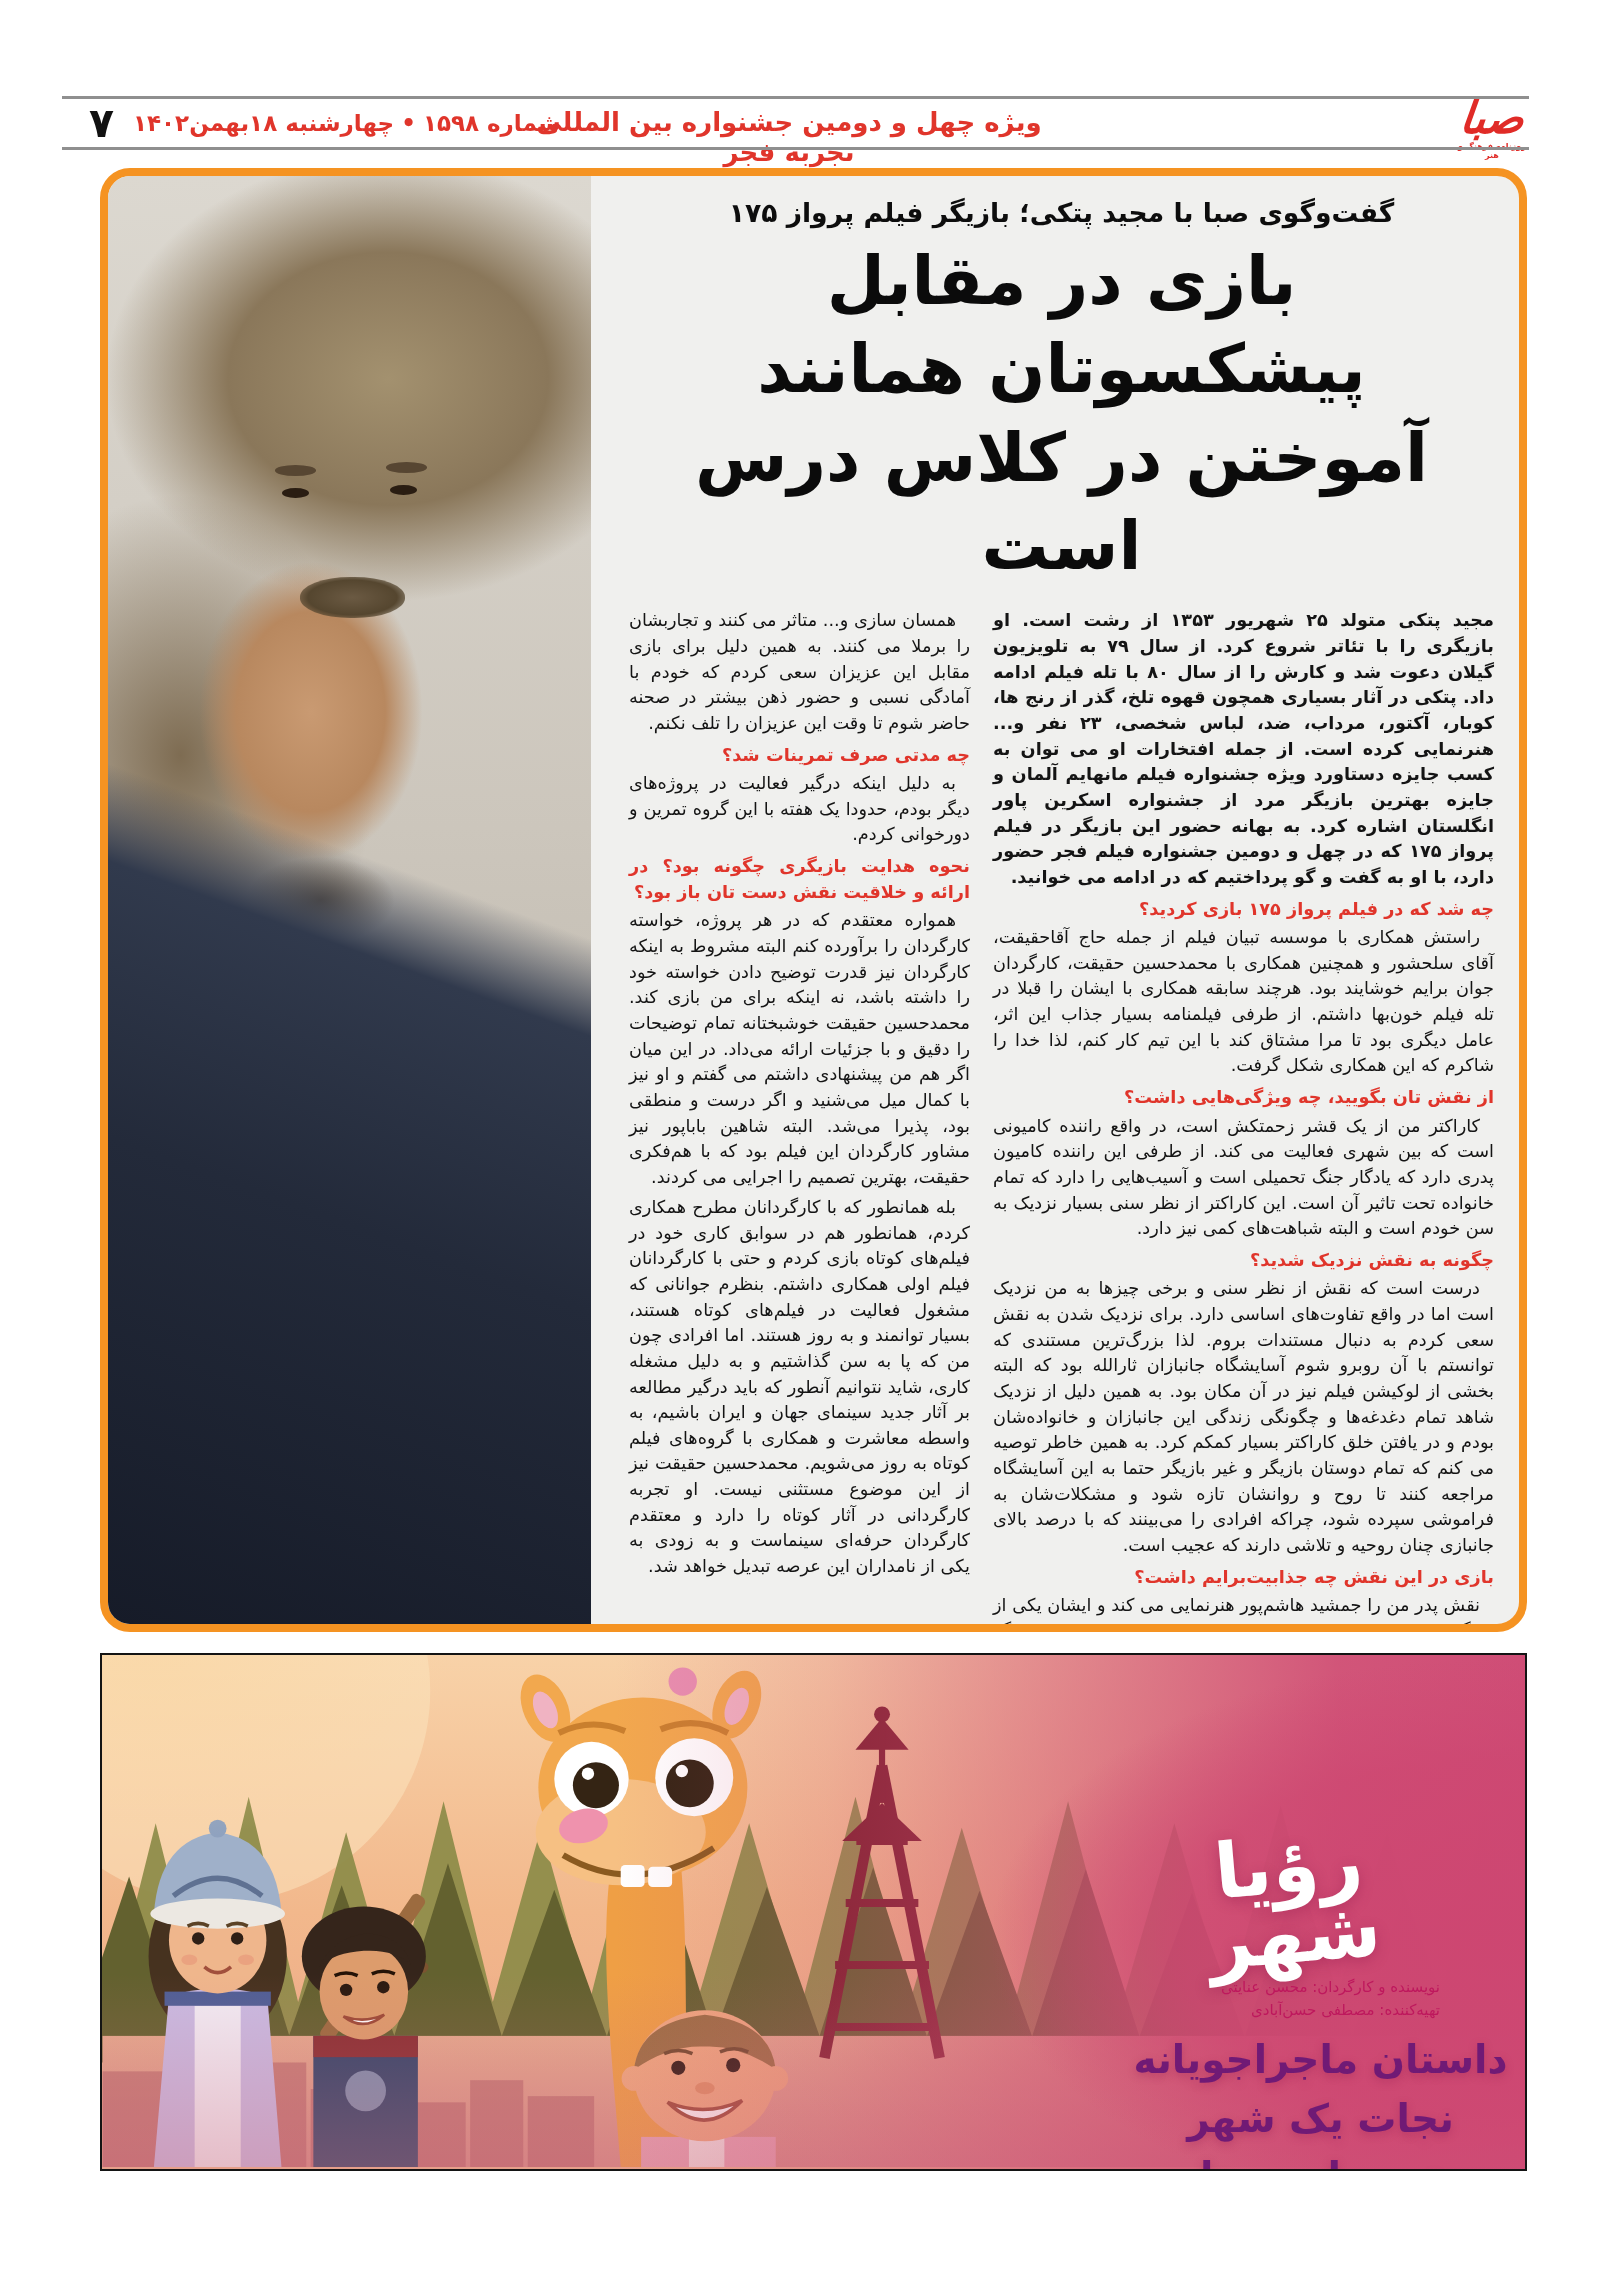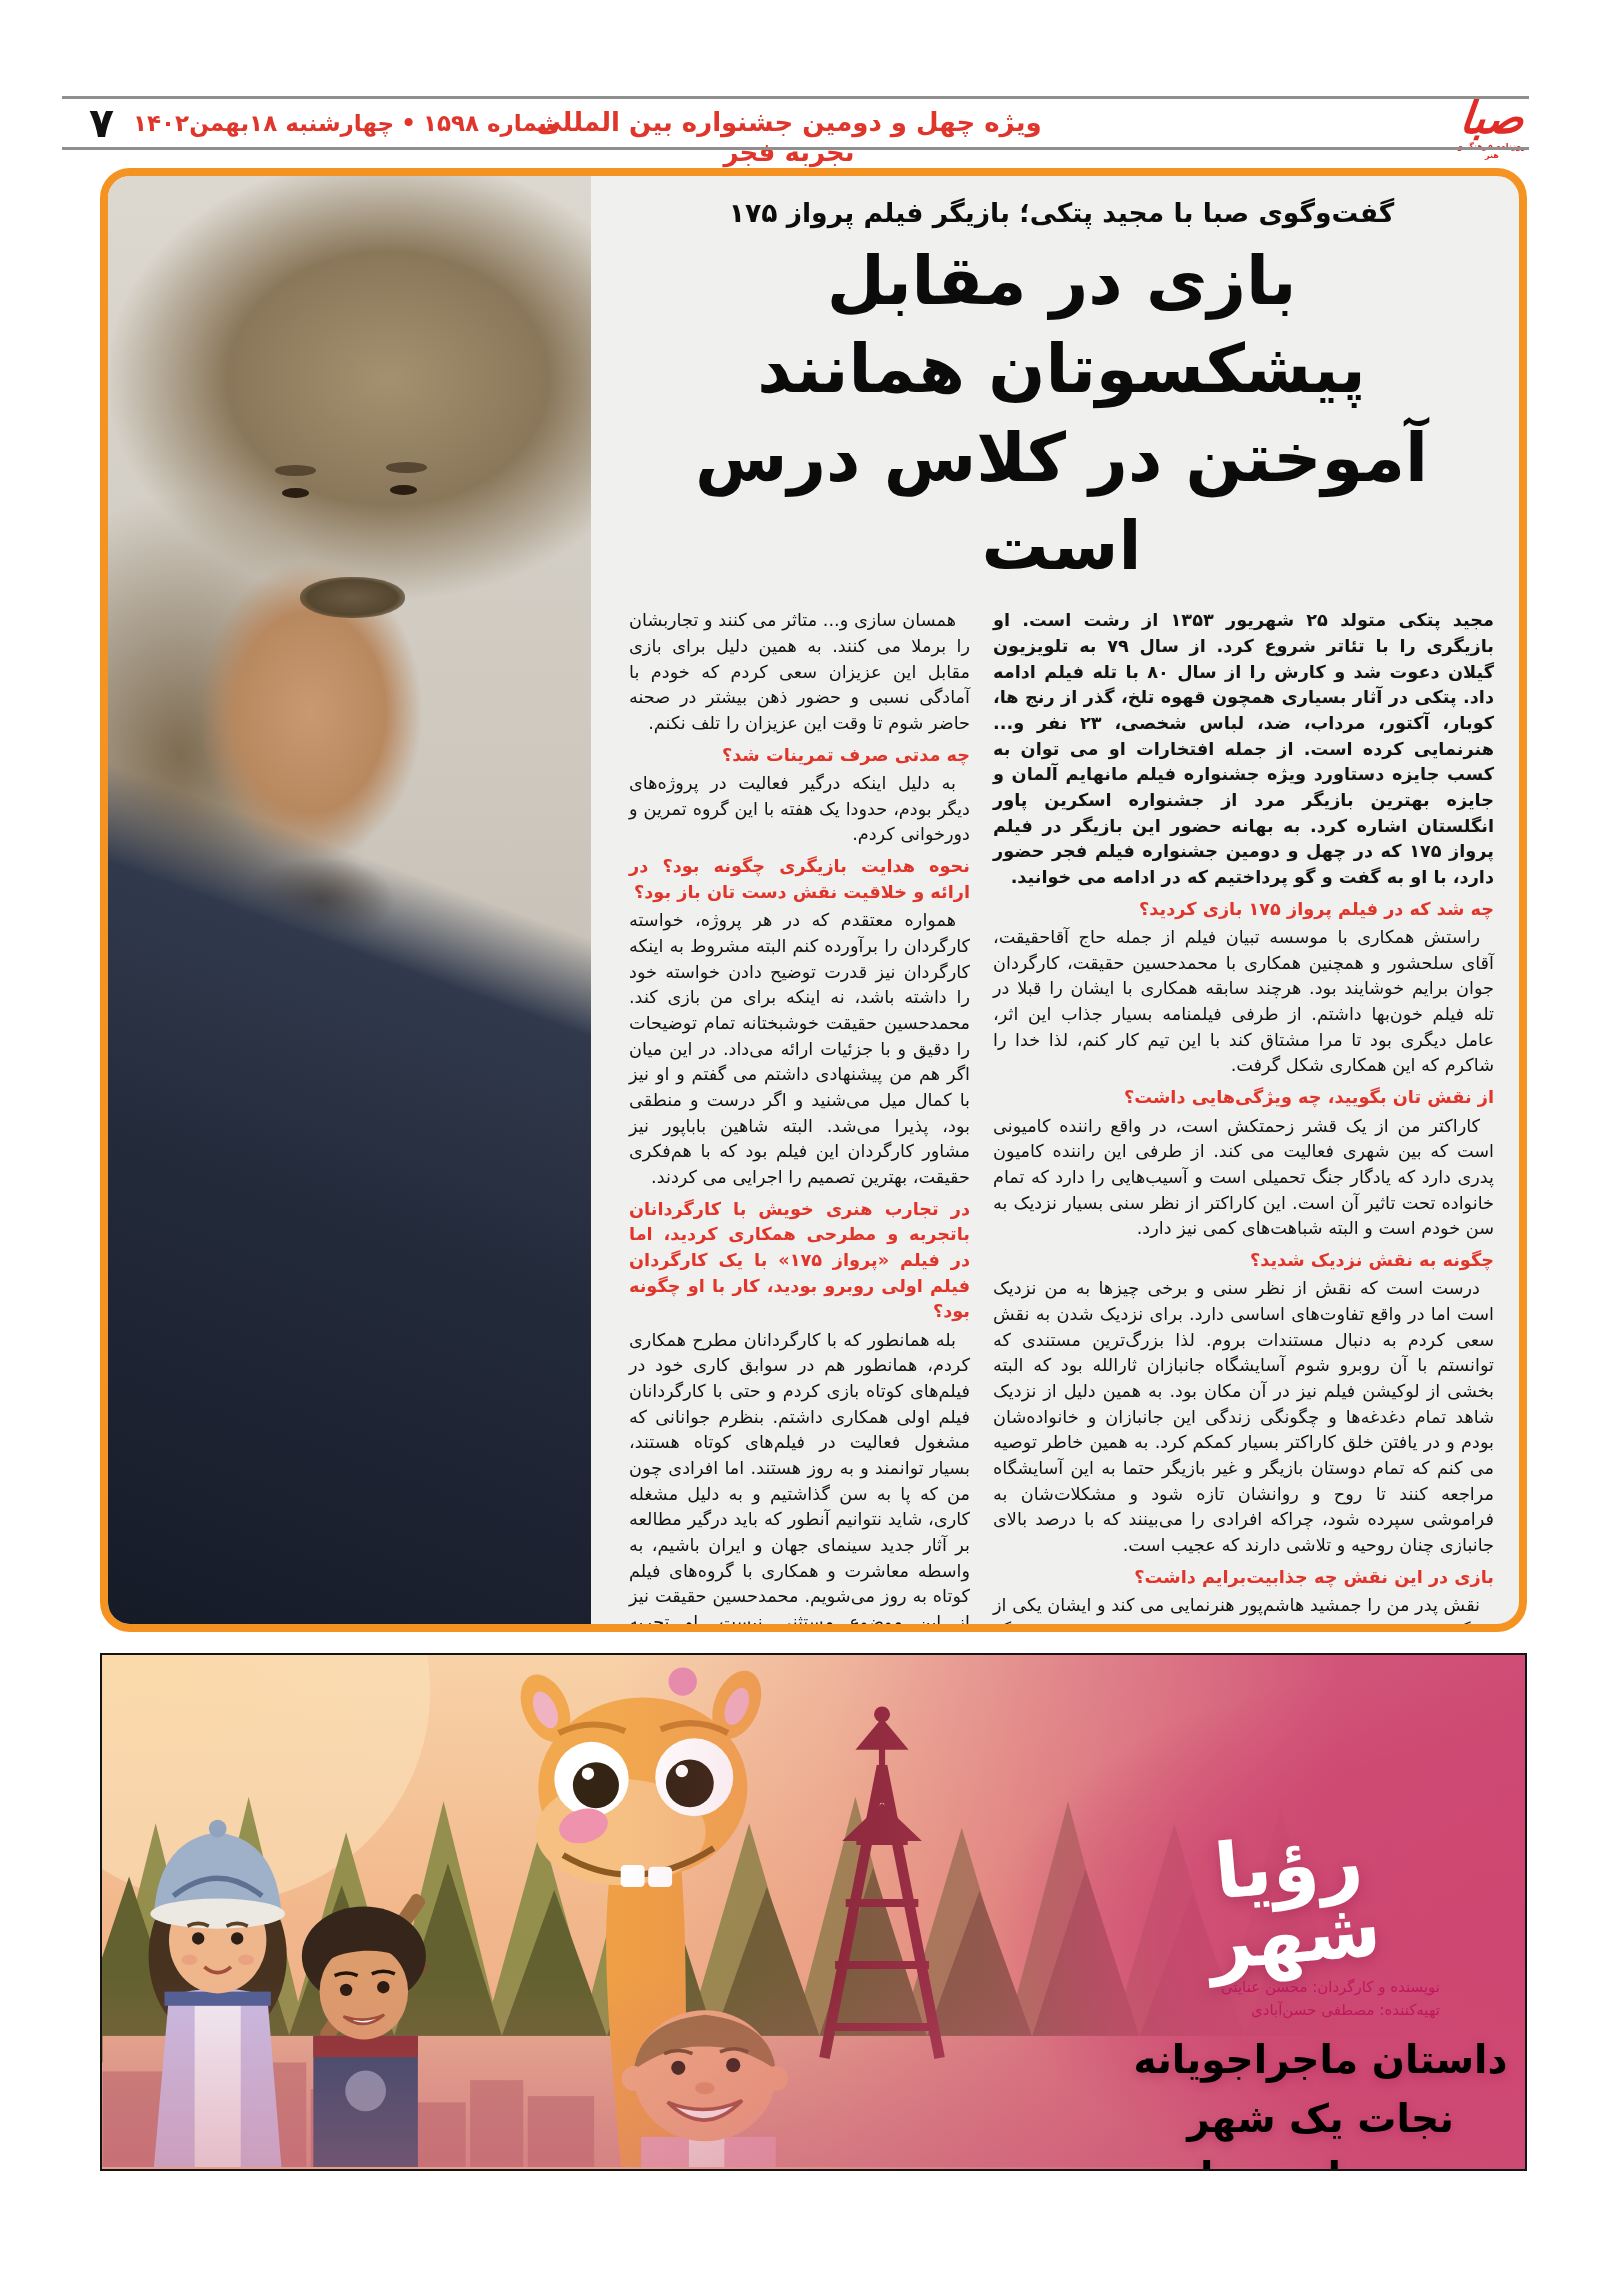--- a/index.html
+++ b/index.html
@@ -60,21 +60,21 @@
     background:
       radial-gradient(ellipse 674px 381px at 97% 55%, rgba(205,70,113,.95) 0%, rgba(205,70,113,.7) 46%, rgba(205,70,113,0) 73%),
       linear-gradient(270deg, #cf4d76 0%, rgba(207,77,118,.94) 13%, rgba(207,77,118,.55) 33%, rgba(207,77,118,.2) 49%, rgba(207,77,118,0) 64%),
       linear-gradient(0deg, rgba(210,110,125,.38) 0%, rgba(210,110,125,0) 38%),
       radial-gradient(ellipse 443px 266px at 3% 0%, rgba(250,214,160,.5) 0%, rgba(250,214,160,0) 70%);}
   .p-logo{position:absolute;right:74px;top:176px;width:319px;text-align:center;color:#ffffff;
           font-weight:bold;font-size:76px;line-height:.92;transform:rotate(-5deg);
           text-shadow:0 3.5px 14px rgba(150,30,80,.45);}
   .p-credits{position:absolute;right:85px;top:321px;text-align:right;color:#be185d;
              font-size:15px;line-height:1.55;direction:rtl;}
-  .p-tagline{position:absolute;right:14px;top:376px;width:381px;text-align:center;color:#000000;
+  .p-tagline{position:absolute;right:14px;top:376px;width:381px;text-align:center;color:#701a75;
              font-weight:bold;font-size:39px;line-height:1.5;direction:rtl;
              text-shadow:0 2.7px 8.9px rgba(150,30,80,.35);}
 </style>
 </head>
 <body>
 
 <header>
   <div class="hdr-rule top"></div>
   <div class="pagenum">۷</div>
   <div class="dateline"><span>شماره ۱۵۹۸</span><span class="sep">•</span><span>چهارشنبه ۱۸بهمن۱۴۰۲</span></div>
@@ -108,21 +108,20 @@
         <p class="a">درست است که نقش از نظر سنی و برخی چیزها به من نزدیک است اما در واقع تفاوت‌های اساسی دارد. برای نزدیک شدن به نقش سعی کردم به دنبال مستندات بروم. لذا بزرگ‌ترین مستندی که توانستم با آن روبرو شوم آسایشگاه جانبازان ثارالله بود که البته بخشی از لوکیشن فیلم نیز در آن مکان بود. به همین دلیل از نزدیک شاهد تمام دغدغه‌ها و چگونگی زندگی این جانبازان و خانواده‌شان بودم و در یافتن خلق کاراکتر بسیار کمکم کرد. به همین خاطر توصیه می کنم که تمام دوستان بازیگر و غیر بازیگر حتما به این آسایشگاه مراجعه کنند تا روح و روانشان تازه شود و مشکلات‌شان به فراموشی سپرده شود، چراکه افرادی را می‌بینند که با درصد بالای جانبازی چنان روحیه و تلاشی دارند که عجیب است.</p>
         <p class="q">بازی در این نقش چه جذابیت‌برایم داشت؟</p>
         <p class="a">نقش پدر من را جمشید هاشم‌پور هنرنمایی می کند و ایشان یکی از بزرگان و اساتید سینمای ایران است. به همین خاطر جذابیت دیگر این کار همکاری با ایشان بود. جمشید هاشم‌پور در واقعیت نیز پدر هنری من است و معتقدم ایشان یکی از آسیب دیدگان سینمای ایران است. همچنین اساتید و پیشکسوتان دیگری همچون ثریا قاسمی، جعفر دهقان، اسماعیل خلج، رضاتوکلی، اتابک نادری و... در این اثر بودند که بازی مقابل آنها مانند کلاس درس بود. به عبارتی این پیشکسوتان در مقابل هرکس که قرار می گیرند خواسته یا ناخواسته تمام کسانی که کنارشان هستند را در گفتار، همگن سازی،</p>
       </div>
       <div class="col col2">
         <p class="a">همسان سازی و... متاثر می کنند و تجاربشان را برملا می کنند. به همین دلیل برای بازی مقابل این عزیزان سعی کردم که خودم با آمادگی نسبی و حضور ذهن بیشتر در صحنه حاضر شوم تا وقت این عزیزان را تلف نکنم.</p>
         <p class="q">چه مدتی صرف تمرینات شد؟</p>
         <p class="a">به دلیل اینکه درگیر فعالیت در پروژه‌های دیگر بودم، حدودا یک هفته با این گروه تمرین و دورخوانی کردم.</p>
         <p class="q">نحوه هدایت بازیگری چگونه بود؟ در ارائه و خلاقیت نقش دست تان باز بود؟</p>
         <p class="a">همواره معتقدم که در هر پروژه، خواسته کارگردان را برآورده کنم البته مشروط به اینکه کارگردان نیز قدرت توضیح دادن خواسته خود را داشته باشد، نه اینکه برای من بازی کند. محمدحسین حقیقت خوشبختانه تمام توضیحات را دقیق و با جزئیات ارائه می‌داد. در این میان اگر هم من پیشنهادی داشتم می گفتم و او نیز با کمال میل می‌شنید و اگر درست و منطقی بود، پذیرا می‌شد. البته شاهین باباپور نیز مشاور کارگردان این فیلم بود که با هم‌فکری حقیقت، بهترین تصمیم را اجرایی می کردند.</p>
-        <p class="q">در تجارب هنری خویش با کارگردانان باتجربه و مطرحی همکاری کردید، اما در فیلم «پرواز ۱۷۵» با یک کارگردان فیلم اولی روبرو بودید، کار با او چگونه بود؟</p>
         <p class="a">بله همانطور که با کارگردانان مطرح همکاری کردم، همانطور هم در سوابق کاری خود در فیلم‌های کوتاه بازی کردم و حتی با کارگردانان فیلم اولی همکاری داشتم. بنظرم جوانانی که مشغول فعالیت در فیلم‌های کوتاه هستند، بسیار توانمند و به روز هستند. اما افرادی چون من که پا به سن گذاشتیم و به دلیل مشغله کاری، شاید نتوانیم آنطور که باید درگیر مطالعه بر آثار جدید سینمای جهان و ایران باشیم، به واسطه معاشرت و همکاری با گروه‌های فیلم کوتاه به روز می‌شویم. محمدحسین حقیقت نیز از این موضوع مستثنی نیست. او تجربه کارگردانی در آثار کوتاه را دارد و معتقدم کارگردان حرفه‌ای سینماست و به زودی به یکی از نامداران این عرصه تبدیل خواهد شد.</p>
 
       </div>
     </div>
   </div>
 </section>
 
 <section class="poster">
   <svg width="1421" height="512" viewBox="0 0 1603 578">
     <defs>

